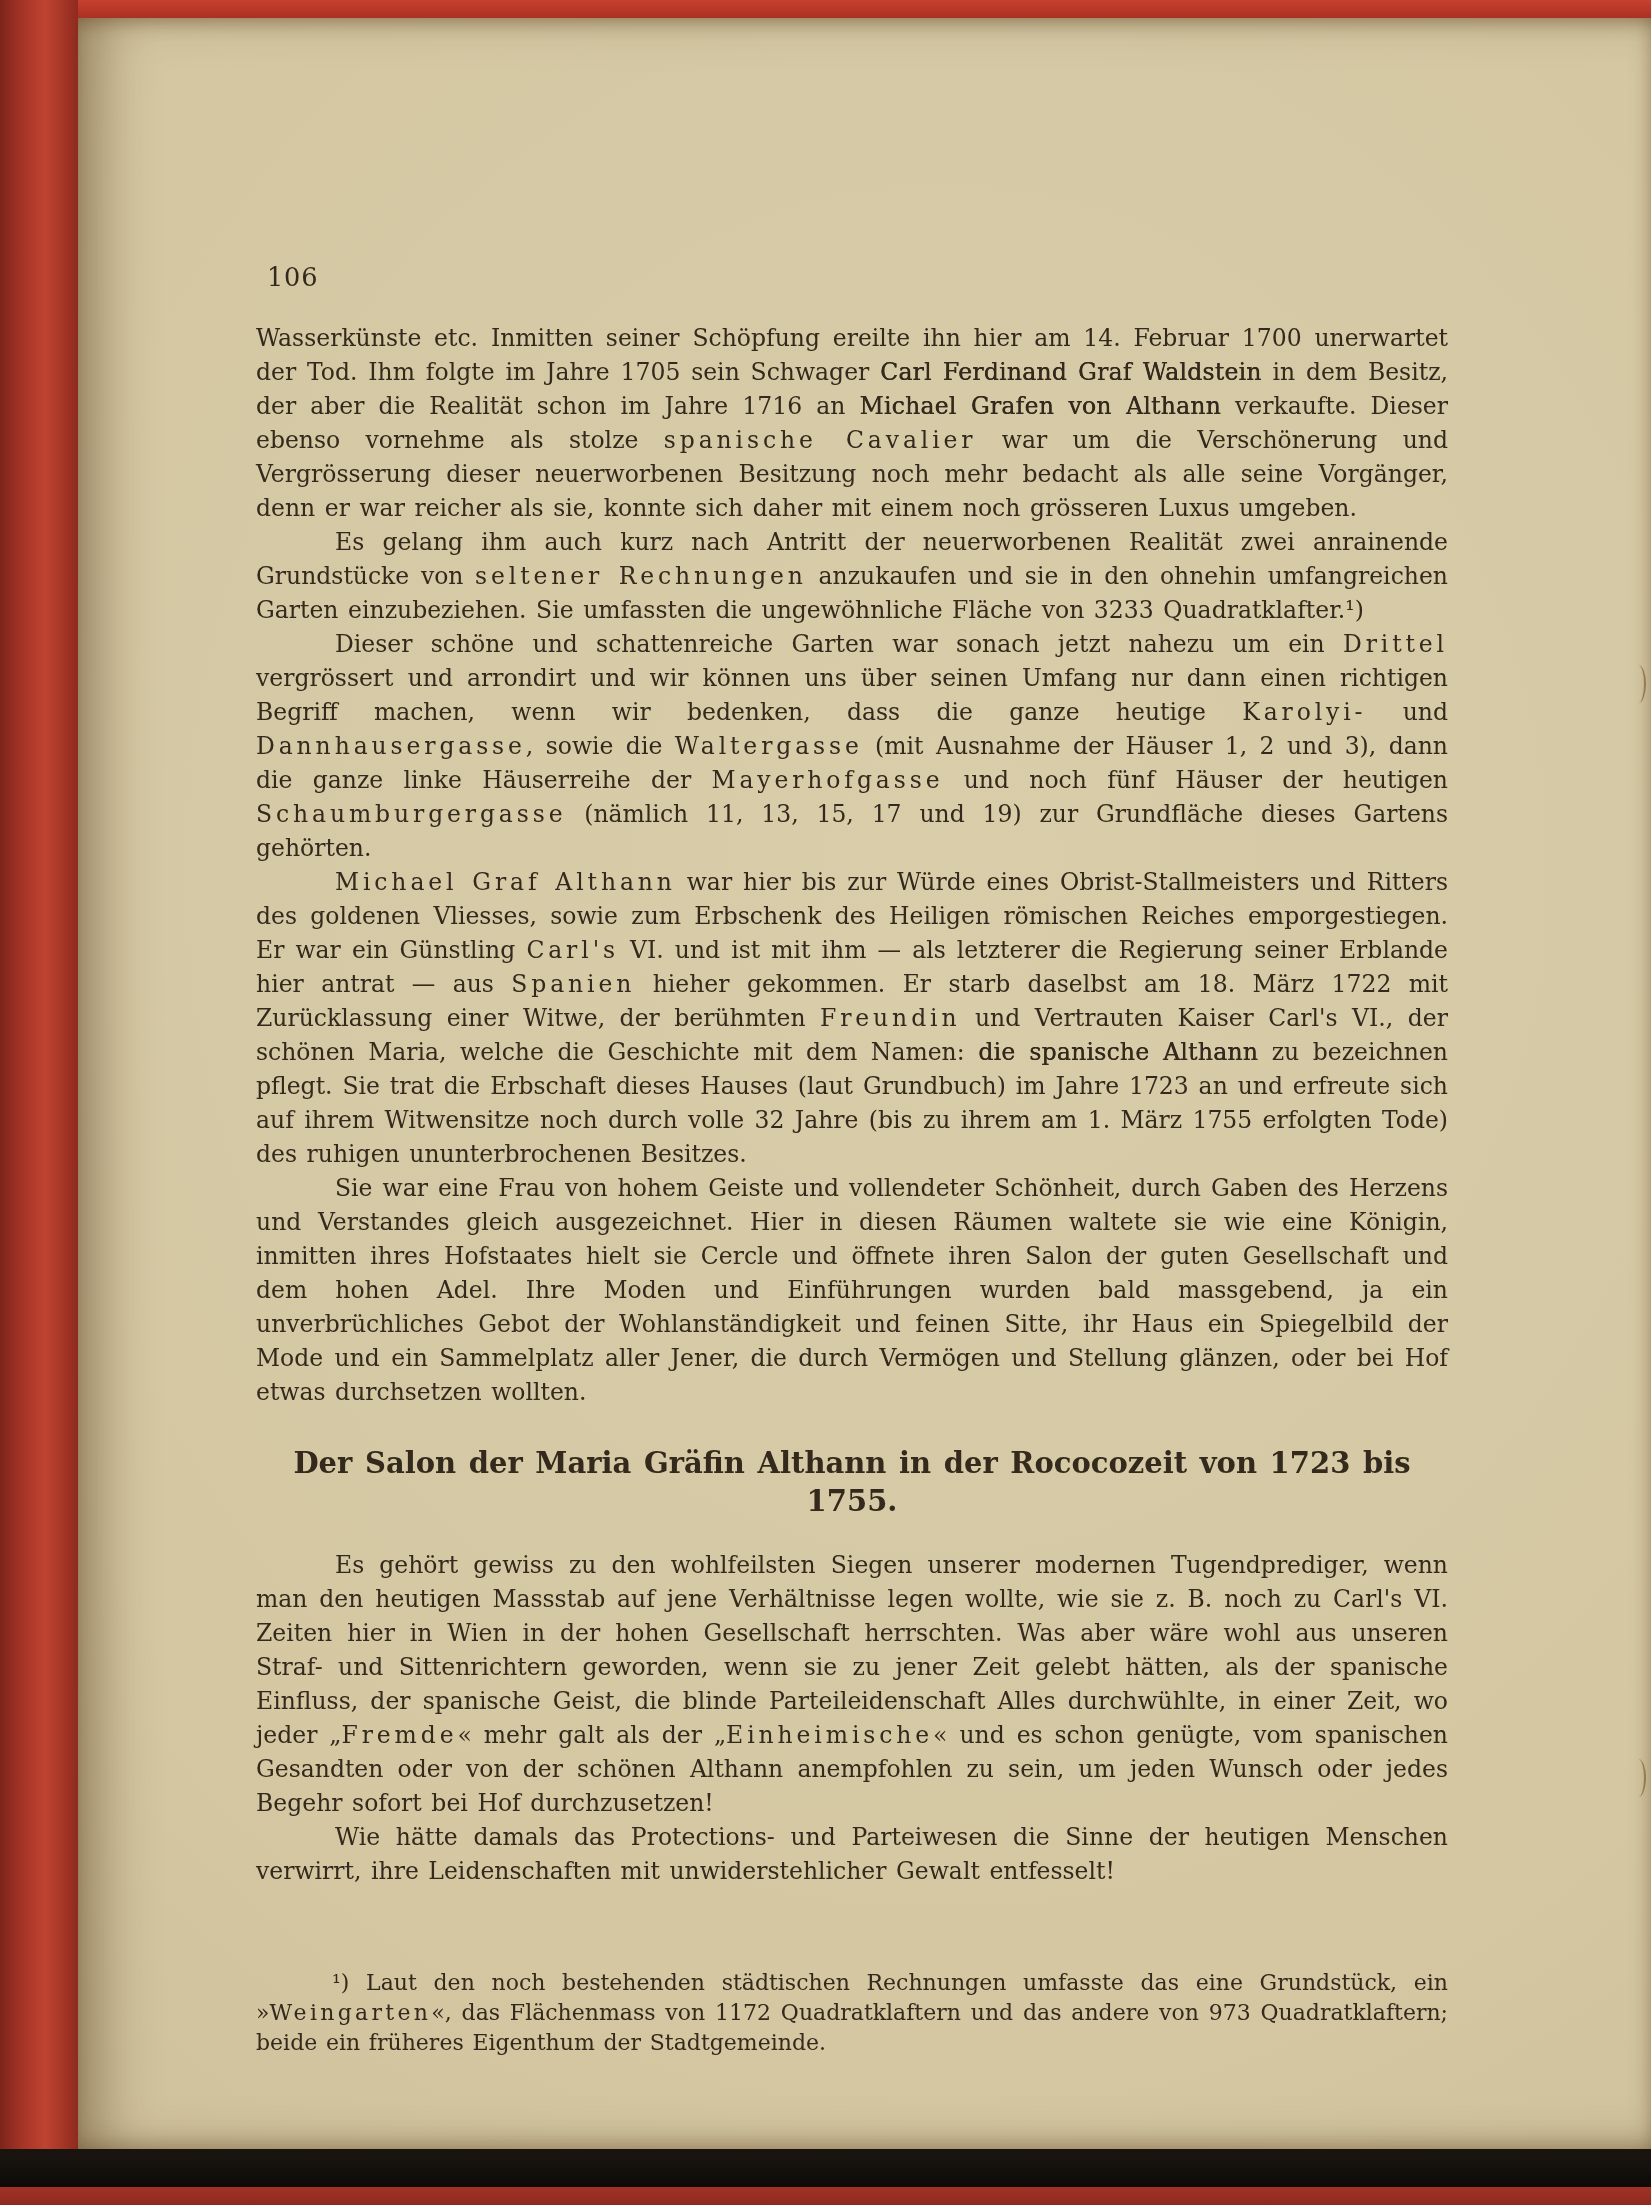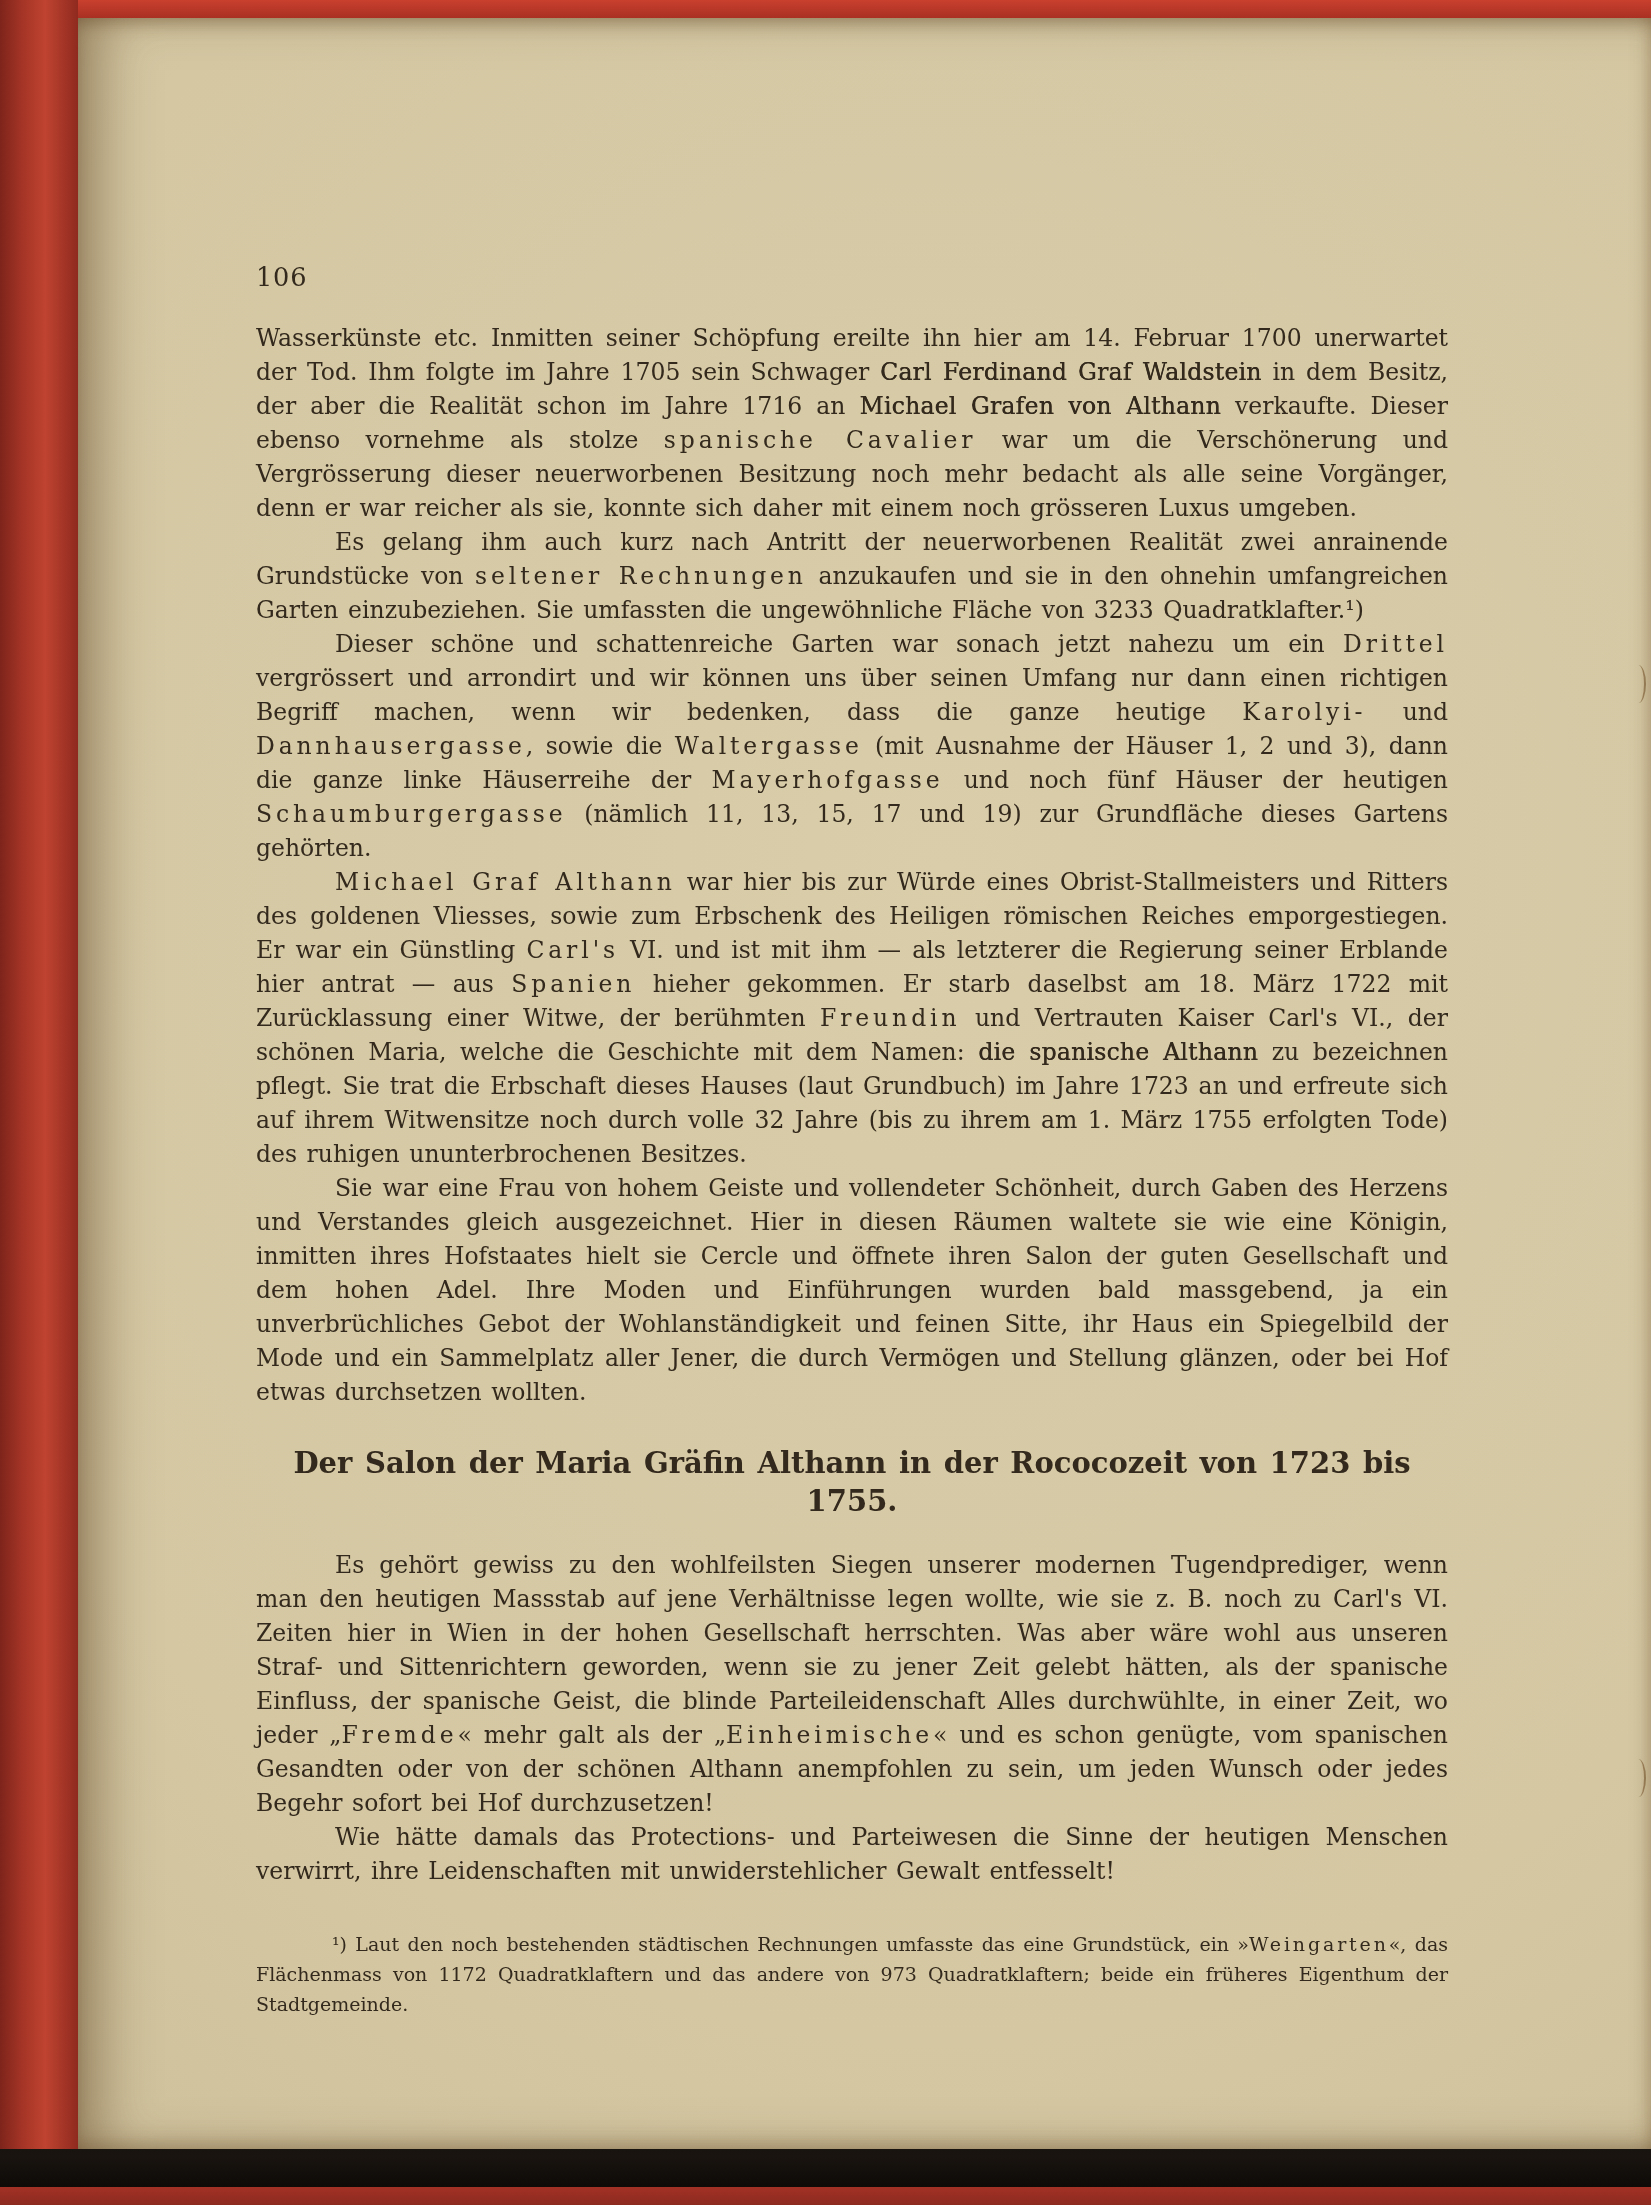--- a/index.html
+++ b/index.html
@@ -41,43 +41,43 @@
       inset 0 -15px 25px -13.2px rgba(88, 58, 28, 0.35);
   }
 
   .content {
     position: relative; height: 100%; box-sizing: border-box;
     padding: 244px 203px 0 178px;
     color: var(--ink, #33291c);
   }
 
   .pagehead { position: relative; margin-bottom: 23px; height: 36px; }
-  .pagenum  { position: absolute; left: 0; top: 0; font-size: 25.6px; letter-spacing: 0.8px; }
+  .pagenum  { position: absolute; left: 11px; top: 0; font-size: 25.6px; letter-spacing: 0.8px; }
   .runhead  { display: block; text-align: center; font-size: 20.6px; letter-spacing: 0.3px; word-spacing: 2.5px; }
 
   .bodytext {
     font-size: 23.5px; line-height: 34px;
     text-align: justify; word-spacing: 2.1px;
     hyphens: auto;
   }
   p.para { margin: 0; }
   p.indent { text-indent: 79px; }
 
   .spaced  { letter-spacing: 0.165em; }
   .fraktur { font-weight: 400; letter-spacing: 0.01em; text-shadow: 0.3px 0 0 currentColor; }
 
   .section-heading {
     font-size: 29px; line-height: 38px; font-weight: 700;
     text-align: center; margin: 35px 0 28px; word-spacing: 2.5px;
     color: var(--ink, #33291c);
   }
 
   .footnote {
-    margin-top: 41px;
-    font-size: 19px; line-height: 30px;
+    margin-top: 80px;
+    font-size: 22px; line-height: 30px;
     text-indent: 76px; text-align: justify; word-spacing: 1.7px;
   }
   .footnote .spaced { letter-spacing: 0.15em; }
 
   
   .edge-mark {
     position: absolute; right: 5px; width: 13.2px; height: 38px;
     border-right: 2.5px solid rgba(110, 75, 35, 0.55);
     border-radius: 0 50% 50% 0 / 0 50% 50% 0;
   }

